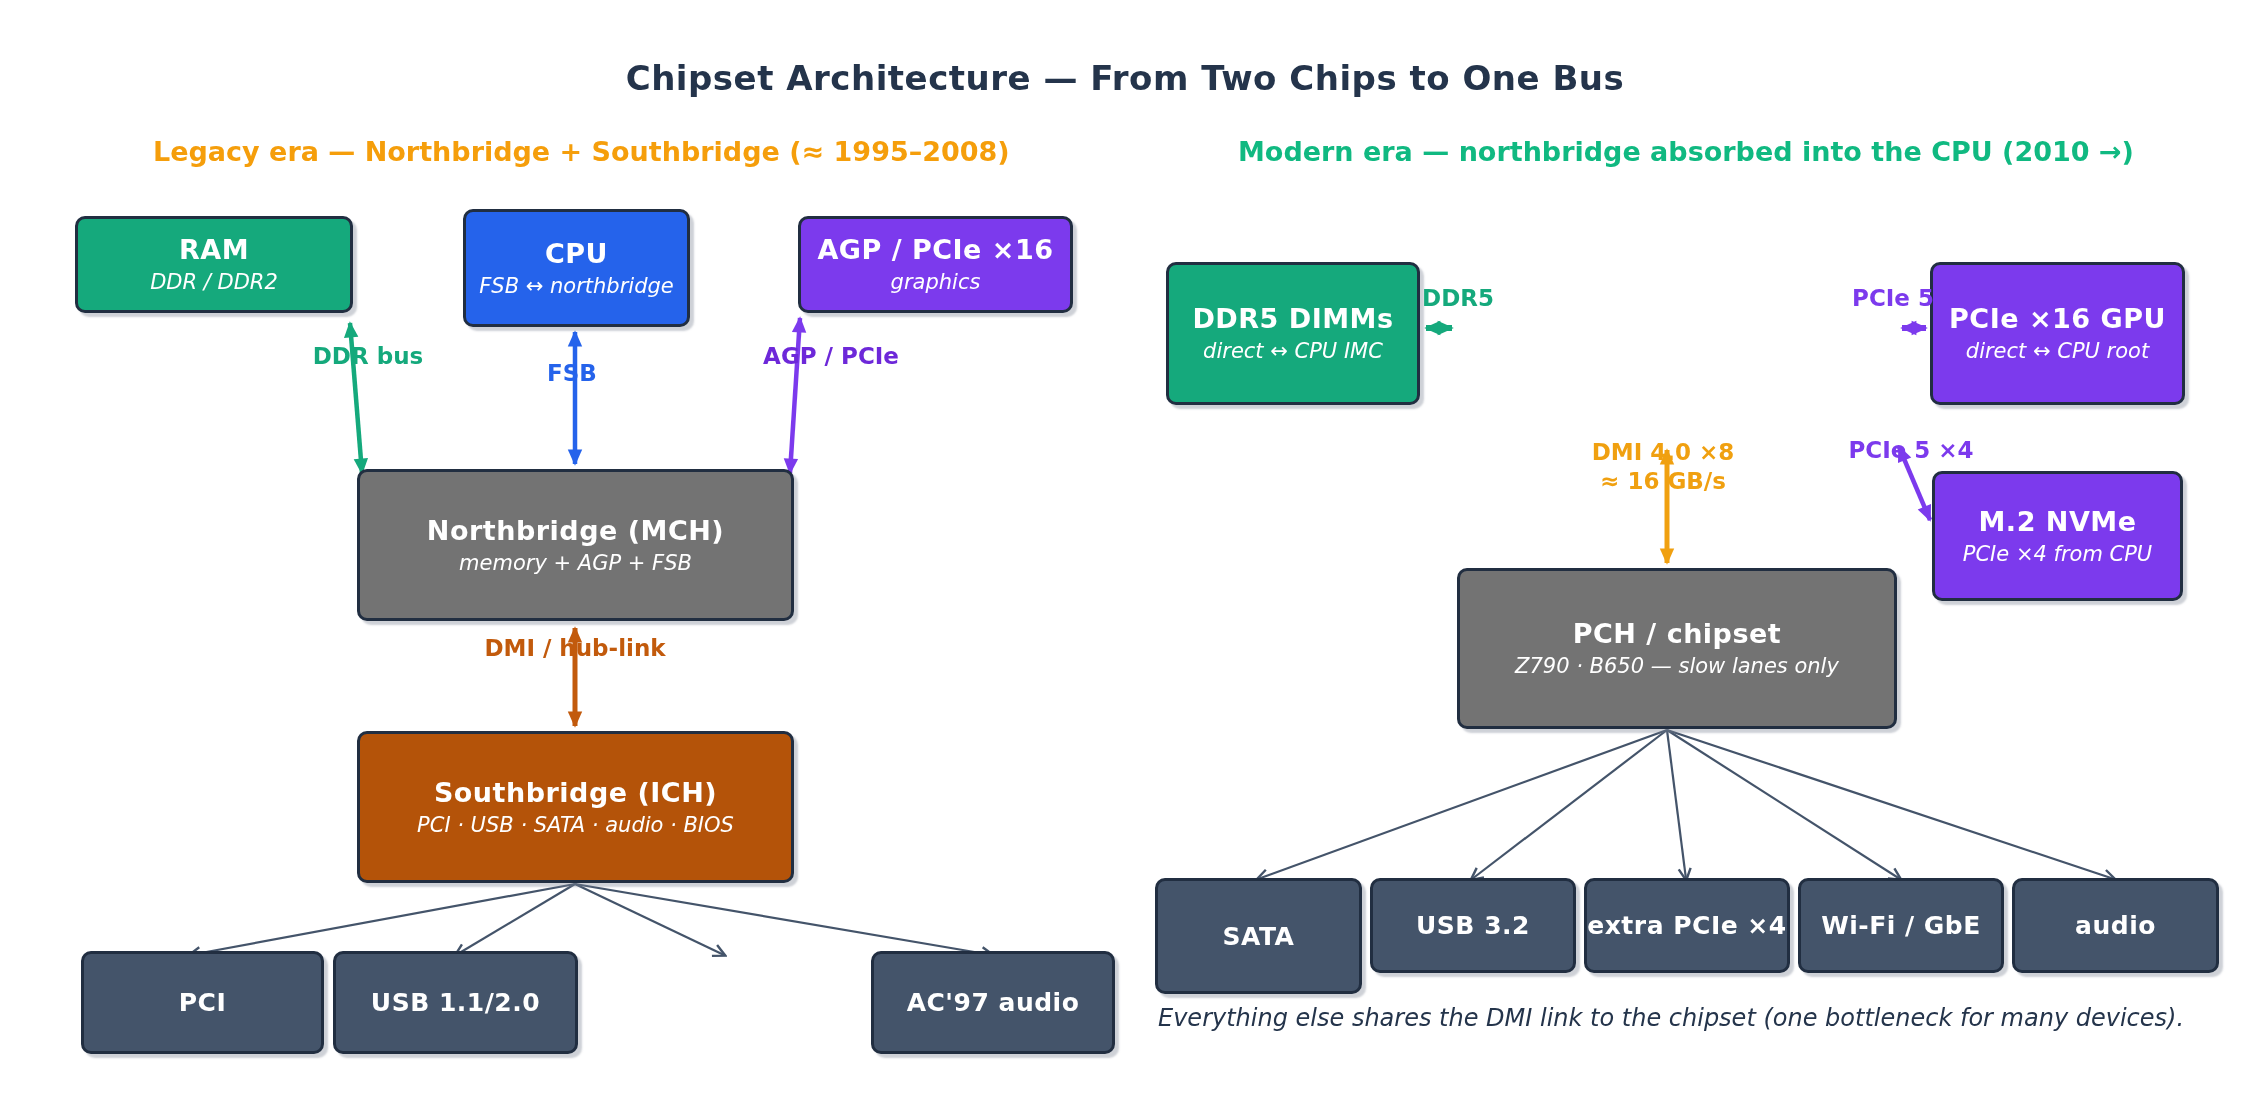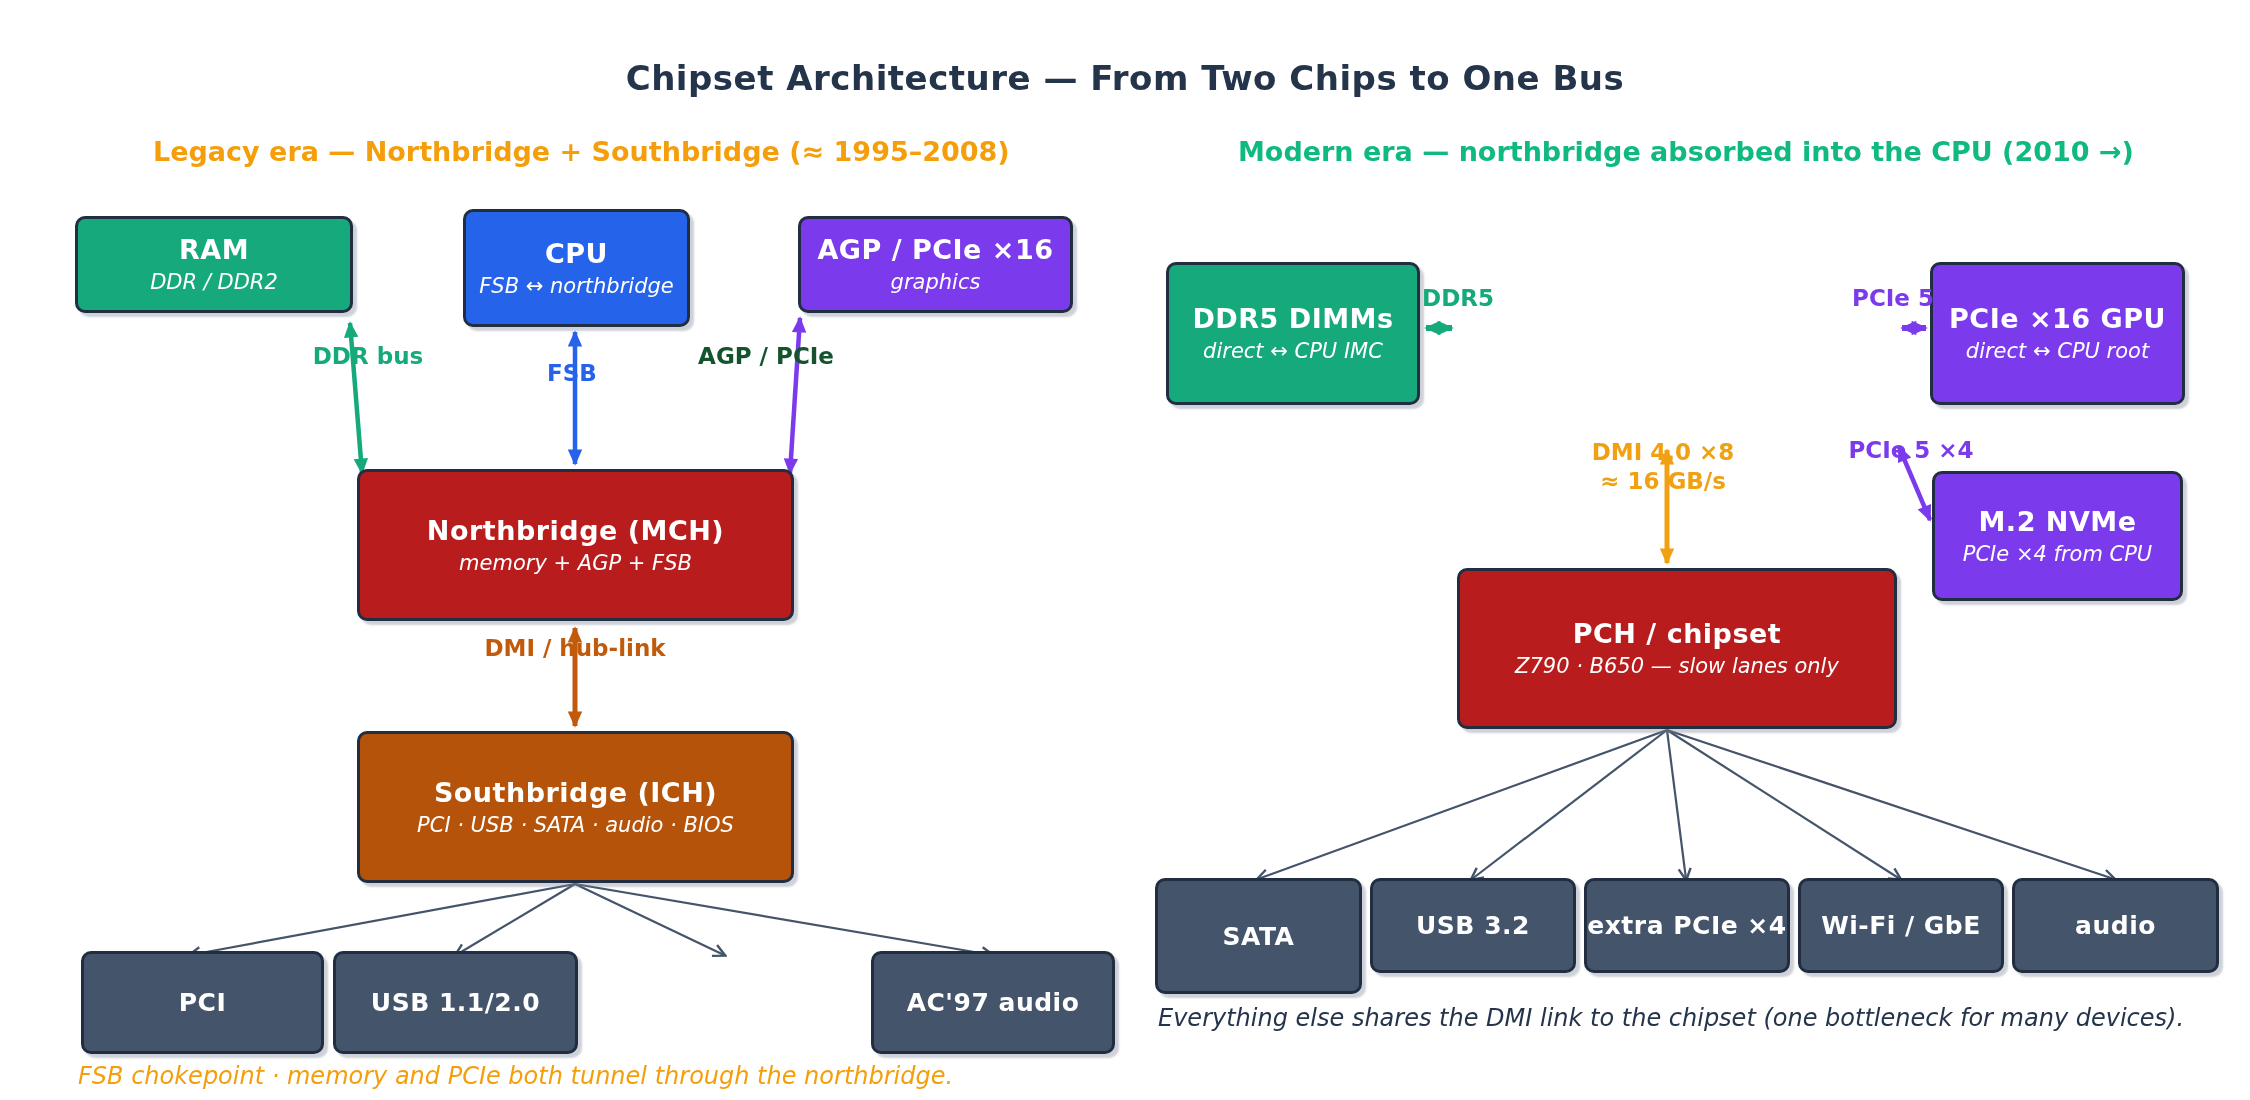--- a/index.html
+++ b/index.html
@@ -22,21 +22,21 @@
     display:flex;flex-direction:column;align-items:center;justify-content:center;gap:9px;
     box-shadow:4px 4px 2px rgba(125,135,150,.38);
     text-align:left;
   }
   .node .t{font-weight:bold;font-size:27px;letter-spacing:.5px;line-height:1;}
   .node .s{font-style:italic;font-size:21px;line-height:1;}
   .leaf .t{font-size:25px;}
   .green{background:#15a97c;}
   .blue{background:#2563eb;}
   .purple{background:#7c3aed;}
-  .orange-box{background:#b91c1c;}
+  .orange-box{background:#737373;}
   .brown{background:#b45309;}
   .slate{background:#44546a;}
   .bus-label{
     position:absolute;z-index:5;font-weight:bold;font-size:23px;white-space:nowrap;
     transform:translate(-50%,-50%);line-height:1.25;text-align:center;
   }
   .footnote-legacy{
     position:absolute;left:78px;top:1036px;z-index:4;
     font-style:italic;font-size:24px;color:#f59e0b;white-space:nowrap;
   }
@@ -124,24 +124,23 @@
   </div>
   <div class="node leaf slate" style="left:333px;top:925px;width:245px;height:103px">
     <div class="t">USB 1.1/2.0</div>
   </div>
   <div class="node leaf slate" style="left:871px;top:925px;width:244px;height:103px">
     <div class="t">AC'97 audio</div>
   </div>
 
   <div class="bus-label" style="left:368px;top:330px;color:#15a97c">DDR bus</div>
   <div class="bus-label" style="left:572px;top:347px;color:#2563eb">FSB</div>
-  <div class="bus-label" style="left:766px;top:330px;color:#14532d">AGP / PCIe</div>
+  <div class="bus-label" style="left:831px;top:330px;color:#6d28d9">AGP / PCIe</div>
   <div class="bus-label" style="left:575px;top:622px;color:#c25a0c">DMI / hub-link</div>
 
-  <div class="footnote-legacy">FSB chokepoint · memory and PCIe both tunnel through the northbridge.</div>
 
   <div class="node green" style="left:1166px;top:236px;width:254px;height:143px">
     <div class="t">DDR5 DIMMs</div>
     <div class="s">direct ↔ CPU IMC</div>
   </div>
   <div class="node purple" style="left:1930px;top:236px;width:255px;height:143px">
     <div class="t">PCIe ×16 GPU</div>
     <div class="s">direct ↔ CPU root</div>
   </div>
   <div class="node purple" style="left:1932px;top:445px;width:251px;height:130px">

